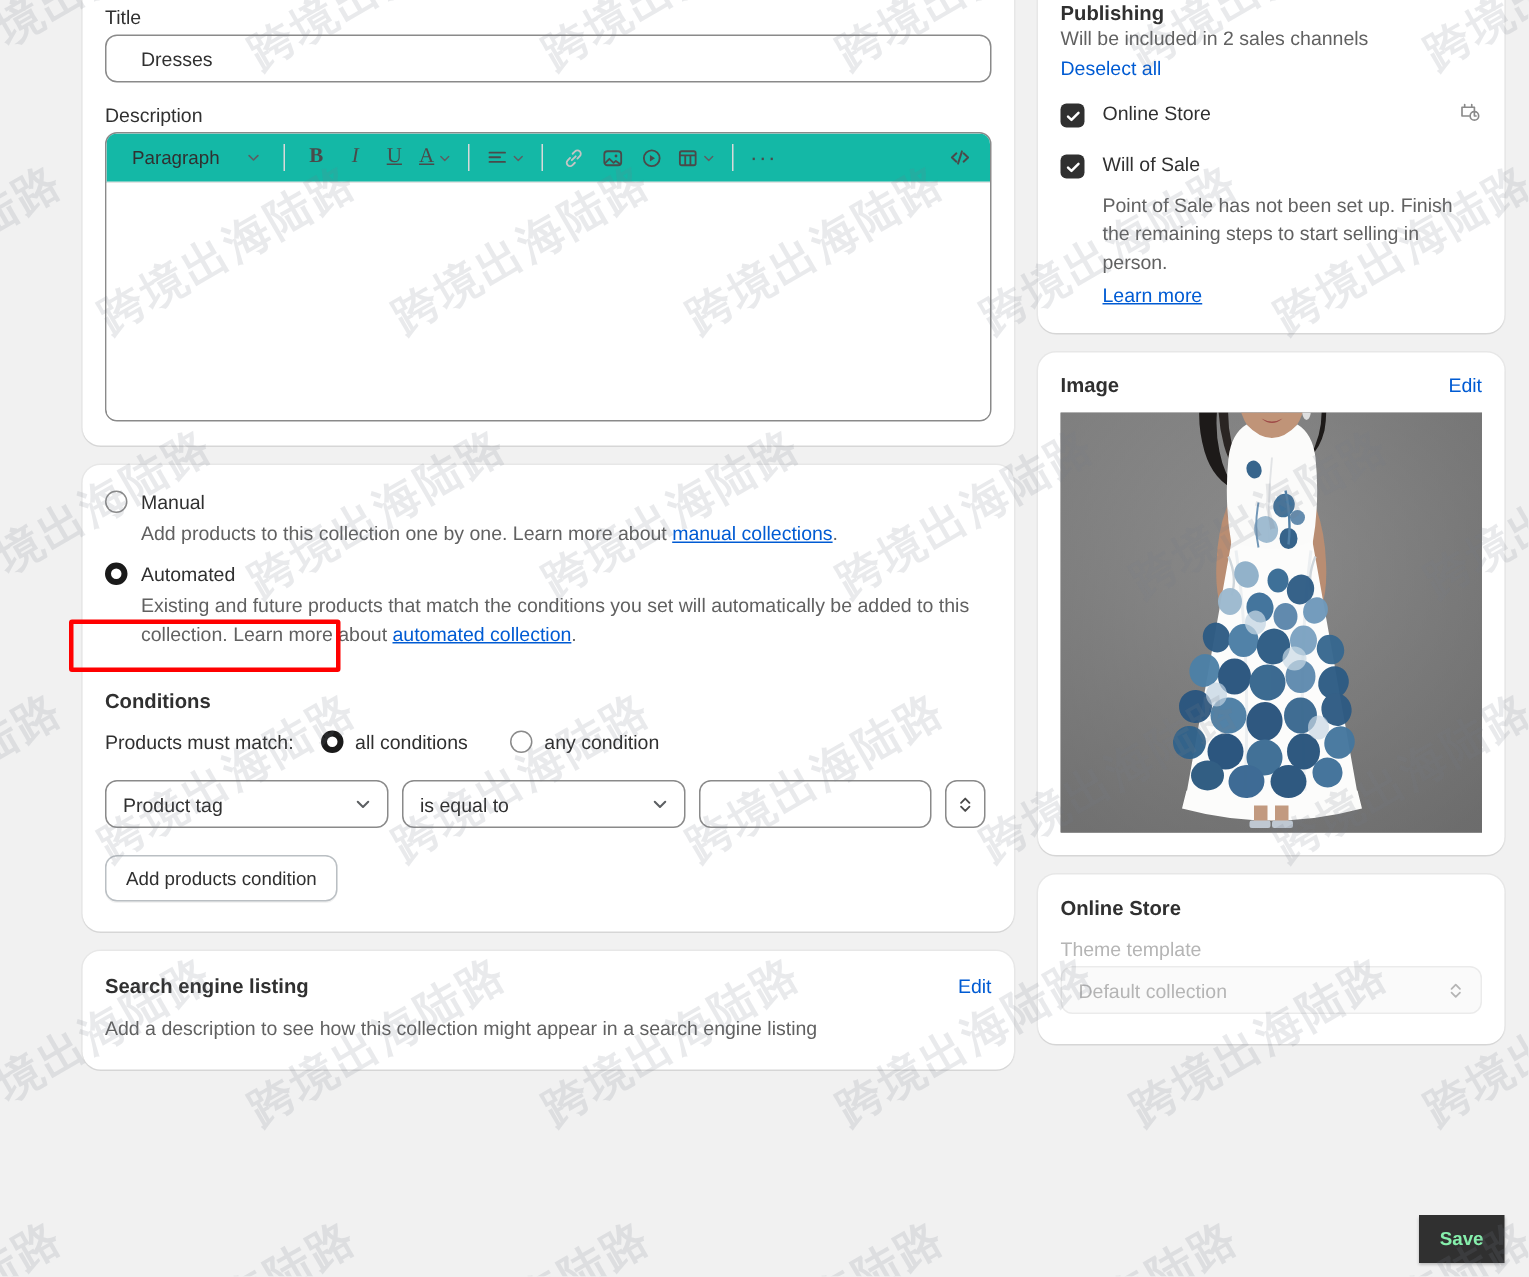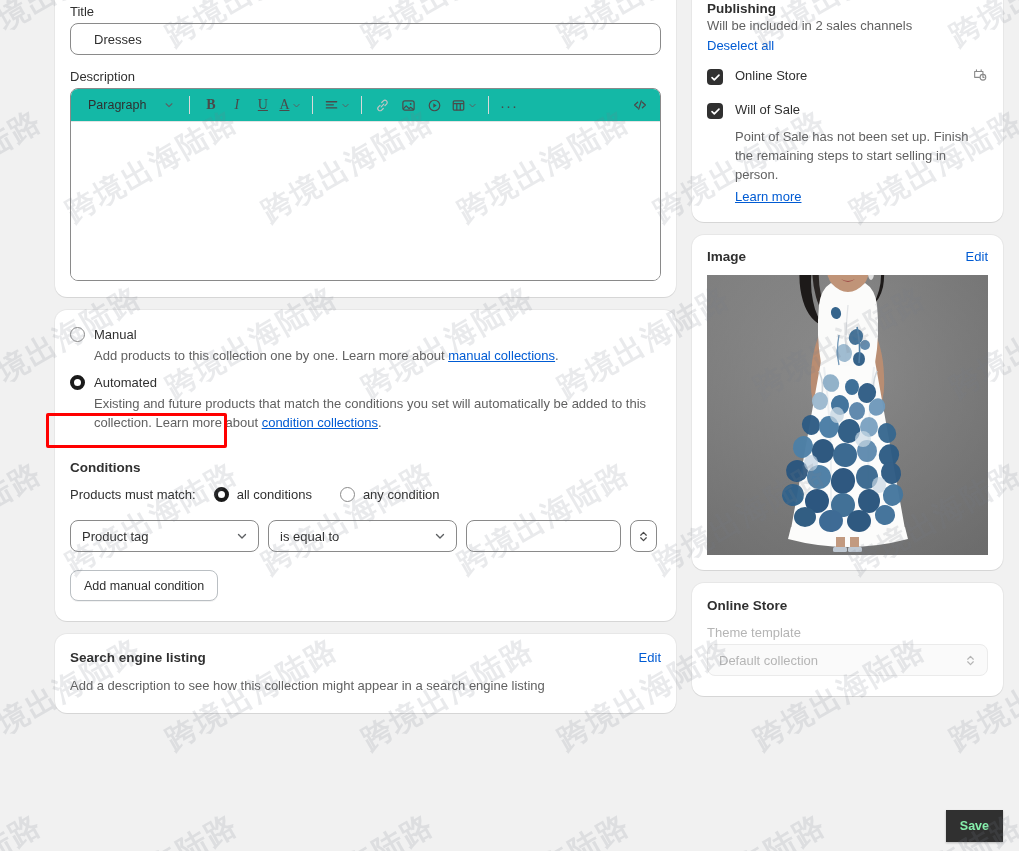--- a/index.html
+++ b/index.html
@@ -325,21 +325,21 @@
       <div class="radio-desc" style="margin:4px 0 0 24px;">
         <span>Add products to this collection one by one. Learn more about </span><a class="link ul" href="#">manual collections</a><span>.</span>
       </div>
 
       
       <div class="radio-row" style="margin-top:10px;">
         <span class="radio sel"></span>
         <span class="radio-label">Automated</span>
       </div>
       <div class="radio-desc" style="margin:4px 0 0 24px;width:585px;">
-        <span>Existing and future products that match the conditions you set will automatically be added to this collection. Learn more about </span><a class="link ul" href="#">condition collections</a><span>.</span>
+        <span>Existing and future products that match the conditions you set will automatically be added to this collection. Learn more about </span><a class="link ul" href="#">automated collection</a><span>.</span>
       </div>
 
       
       <div class="hl-box" style="left:-9px; top:103px; width:181px; height:35px;"></div>
 
       
       <h3 class="sec-title" style="margin-top:28px;margin-bottom:0;">Conditions</h3>
 
       <div class="cond-match">
         <span class="lbl">Products must match:</span>
@@ -370,21 +370,21 @@
         <div class="stepper">
           <svg width="13" height="15" viewBox="0 0 14 16">
             <g fill="none" stroke="#4a4a4a" stroke-width="1.35" stroke-linecap="round" stroke-linejoin="round">
               <path d="M4 6.6 L7 3.6 L10 6.6"></path>
               <path d="M4 9.4 L7 12.4 L10 9.4"></path>
             </g>
           </svg>
         </div>
       </div>
 
-      <button class="btn-plain">Add manual condition</button>
+      <button class="btn-plain">Add products condition</button>
     </div>
 
     <div class="card" style="padding:16px 15px 18px 15px;">
       <div class="row-between">
         <h3 class="sec-title" style="margin-bottom:0;">Search engine listing</h3>
         <a class="link" href="#">Edit</a>
       </div>
       <div class="body-txt" style="margin-top:11px;">Add a description to see how this collection might appear in a search engine listing</div>
     </div>
 

